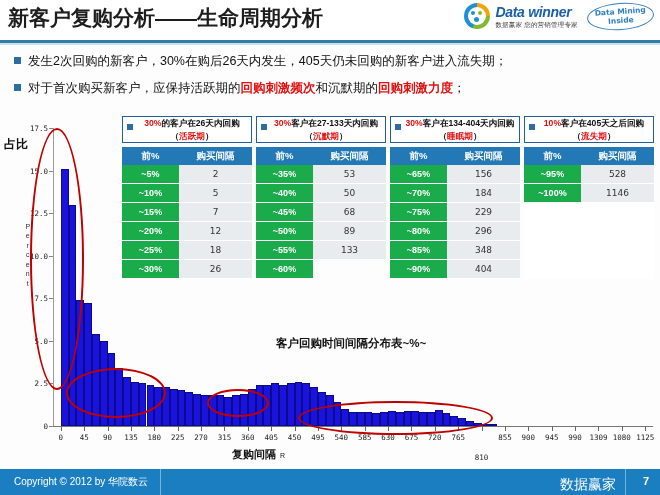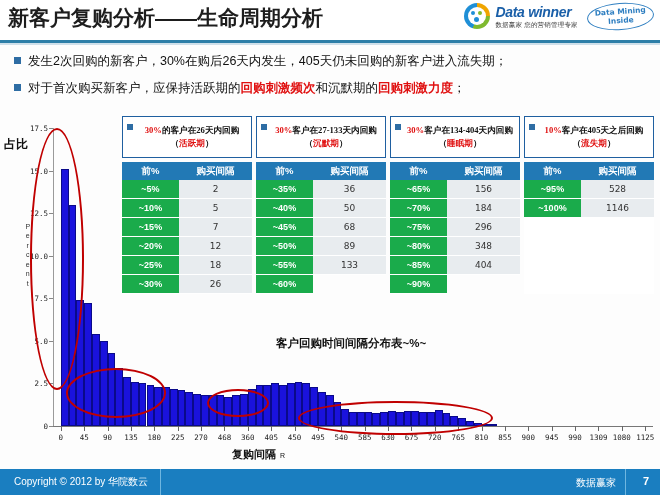--- a/index.html
+++ b/index.html
@@ -60,41 +60,41 @@
   .xaxis-title { position:absolute; left:232px; top:447px; font-size:11px; font-weight:bold; color:#111; }
   .xaxis-title .r { font-size:7px; font-weight:normal; margin-left:4px; }
   .caption { position:absolute; left:276px; top:336px; font-size:11.5px; font-weight:bold; color:#111; }
 
   
   .ellipse { position:absolute; border:2px solid #c00000; border-radius:50%; background:transparent; }
 
   
   .tables { position:absolute; left:122px; top:116px; width:532px; display:flex; gap:4px; }
   .tblock { width:130px; }
-  .thead { border:1.4px solid #1f5fa0; background:#ffffff; height:42px;
-           display:flex; align-items:center; gap:4px; padding:3px 4px;font-family:Liberation Serif, serif; }
+  .thead { border:1.4px solid #1f5fa0; background:#ffffff; height:27px;
+           display:flex; align-items:center; gap:4px; padding:3px 4px; }
   .thead .sq { width:6px;height:6px;background:#2e6da4;flex:0 0 auto; align-self:flex-start; margin-top:4px;}
   .thead .tx { font-size:8.6px; line-height:1.5; color:#111; font-weight:bold; text-align:center; flex:1;}
   .thead .pct { color:#e01010; }
   .thead .stage { color:#e01010; }
   .cols { display:flex; margin-top:4px; }
   .colhead { height:18px; background:#2279b5; color:#fff; font-size:9.5px; font-weight:bold;
              display:flex; align-items:center; justify-content:center; }
   .c1 { width:57px; } .c2 { width:73px; }
   .cell { height:19px; display:flex; align-items:center; justify-content:center; font-size:9px; }
   .cpct { background:#1aab4b; color:#ffffff; font-weight:bold; border-bottom:1px solid #ffffff; }
   .cval { background:#e8ecef; color:#333; border-bottom:1px solid #ffffff;
           font-family:"DejaVu Sans", sans-serif; }
   .cempty { background:#ffffff; }
   .colbody { display:flex; flex-direction:column; }
 
   
   .footer { position:absolute; left:0; bottom:0; width:660px; height:26px; background:#1a7ec0; }
   .fcopy { position:absolute; left:14px; top:6px; font-size:10px; color:#ffffff; }
-  .fbrand { position:absolute; right:44px; top:7px; font-size:10px; color:#ffffff; }
+  .fbrand { position:absolute; right:44px; top:7px; font-size:14px; color:#ffffff; }
   .fdiv { position:absolute; right:34px; top:0; width:1px; height:26px; background:#6fb6e0; }
   .fdiv2 { position:absolute; left:160px; top:0; width:1px; height:26px; background:#6fb6e0; }
   .fpage { position:absolute; right:11px; top:6px; font-size:11px; color:#ffffff; font-weight:bold; }
 </style>
 </head>
 <body>
 
 <div id="slide">
 
   <div class="header">
@@ -209,21 +209,21 @@
         <div class="xl" style="left: 54.5455px;">90</div>
         <div class="xt" style="left: 77.9221px;"></div>
         <div class="xl" style="left: 77.9221px;">135</div>
         <div class="xt" style="left: 101.299px;"></div>
         <div class="xl" style="left: 101.299px;">180</div>
         <div class="xt" style="left: 124.675px;"></div>
         <div class="xl" style="left: 124.675px;">225</div>
         <div class="xt" style="left: 148.052px;"></div>
         <div class="xl" style="left: 148.052px;">270</div>
         <div class="xt" style="left: 171.429px;"></div>
-        <div class="xl" style="left: 171.429px;">468</div>
+        <div class="xl" style="left: 171.429px;">315</div>
         <div class="xt" style="left: 194.805px;"></div>
         <div class="xl" style="left: 194.805px;">360</div>
         <div class="xt" style="left: 218.182px;"></div>
         <div class="xl" style="left: 218.182px;">405</div>
         <div class="xt" style="left: 241.558px;"></div>
         <div class="xl" style="left: 241.558px;">450</div>
         <div class="xt" style="left: 264.935px;"></div>
         <div class="xl" style="left: 264.935px;">495</div>
         <div class="xt" style="left: 288.312px;"></div>
         <div class="xl" style="left: 288.312px;">540</div>
@@ -231,21 +231,21 @@
         <div class="xl" style="left: 311.688px;">585</div>
         <div class="xt" style="left: 335.065px;"></div>
         <div class="xl" style="left: 335.065px;">630</div>
         <div class="xt" style="left: 358.442px;"></div>
         <div class="xl" style="left: 358.442px;">675</div>
         <div class="xt" style="left: 381.818px;"></div>
         <div class="xl" style="left: 381.818px;">720</div>
         <div class="xt" style="left: 405.195px;"></div>
         <div class="xl" style="left: 405.195px;">765</div>
         <div class="xt" style="left: 428.571px;"></div>
-        <div class="xl" style="left: 428.571px;">810</div>
+        <div class="xl" style="left: 428.571px; margin-top: 20px;">810</div>
         <div class="xt" style="left: 451.948px;"></div>
         <div class="xl" style="left: 451.948px;">855</div>
         <div class="xt" style="left: 475.325px;"></div>
         <div class="xl" style="left: 475.325px;">900</div>
         <div class="xt" style="left: 498.701px;"></div>
         <div class="xl" style="left: 498.701px;">945</div>
         <div class="xt" style="left: 522.078px;"></div>
         <div class="xl" style="left: 522.078px;">990</div>
         <div class="xt" style="left: 545.455px;"></div>
         <div class="xl" style="left: 545.455px;">1309</div>
@@ -318,21 +318,21 @@
             <div class="colhead c1">前%</div>
             <div class="cell c1 cpct">~35%</div>
             <div class="cell c1 cpct">~40%</div>
             <div class="cell c1 cpct">~45%</div>
             <div class="cell c1 cpct">~50%</div>
             <div class="cell c1 cpct">~55%</div>
             <div class="cell c1 cpct">~60%</div>
           </div>
           <div class="colbody">
             <div class="colhead c2">购买间隔</div>
-            <div class="cell c2 cval">36</div>
+            <div class="cell c2 cval">53</div>
             <div class="cell c2 cval">50</div>
             <div class="cell c2 cval">68</div>
             <div class="cell c2 cval">89</div>
             <div class="cell c2 cval">133</div>
           </div>
         </div>
       </div>
       <div class="tblock">
         <div class="thead">
           <span class="sq"></span>
@@ -345,20 +345,21 @@
             <div class="cell c1 cpct">~70%</div>
             <div class="cell c1 cpct">~75%</div>
             <div class="cell c1 cpct">~80%</div>
             <div class="cell c1 cpct">~85%</div>
             <div class="cell c1 cpct">~90%</div>
           </div>
           <div class="colbody">
             <div class="colhead c2">购买间隔</div>
             <div class="cell c2 cval">156</div>
             <div class="cell c2 cval">184</div>
+            <div class="cell c2 cval">229</div>
             <div class="cell c2 cval">296</div>
             <div class="cell c2 cval">348</div>
             <div class="cell c2 cval">404</div>
           </div>
         </div>
       </div>
       <div class="tblock">
         <div class="thead">
           <span class="sq"></span>
           <span class="tx"><span class="pct">10%</span><span>客户在405天之后回购（</span><span class="stage">流失期</span><span>）</span></span>

